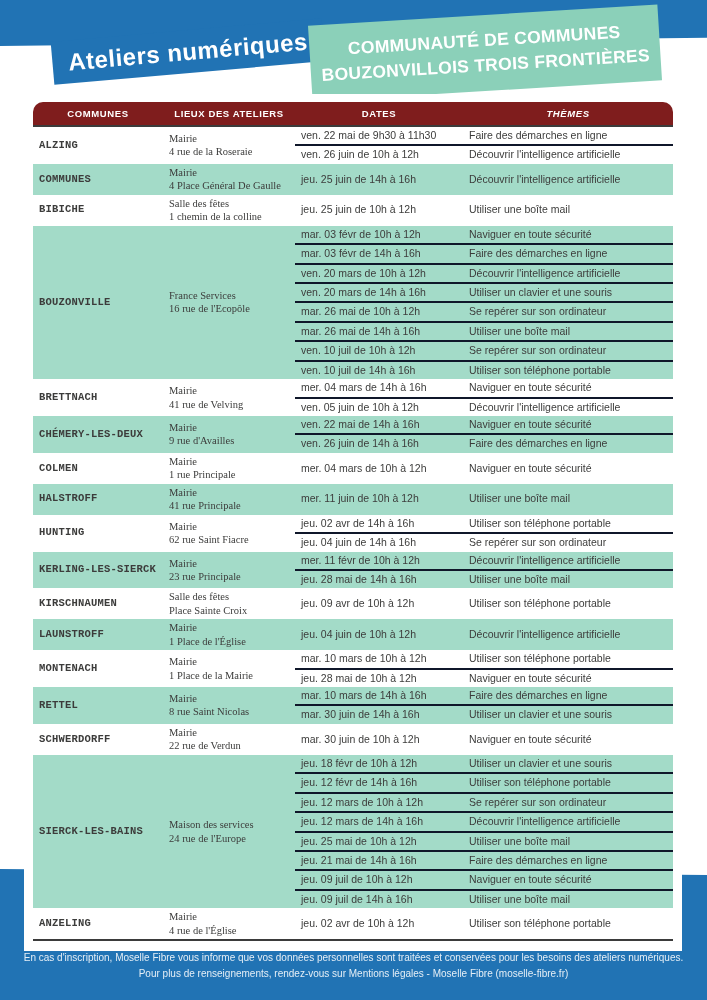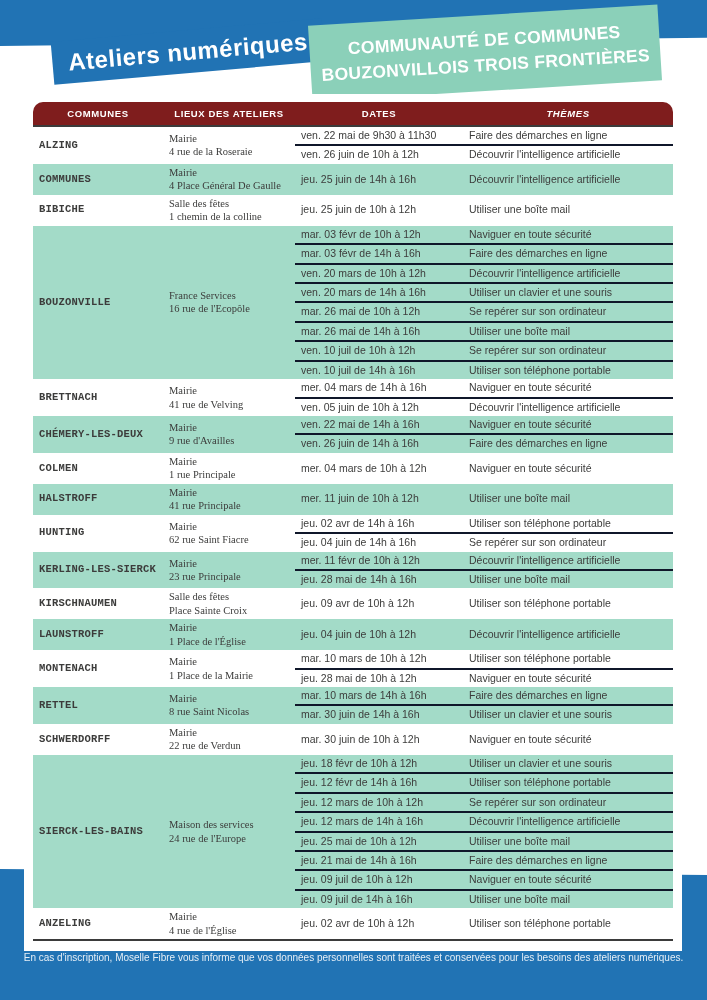--- a/index.html
+++ b/index.html
@@ -381,15 +381,16 @@
             <td>Utiliser son téléphone portable</td>
           </tr>
         </tbody>
     </table>
   </div>
 
   <div class="bottom-band"></div>
 
   <div class="footer-note">
     <div>En cas d'inscription, Moselle Fibre vous informe que vos données personnelles sont traitées et conservées pour les besoins des ateliers numériques.</div>
+    <div>Pour plus de renseignements, rendez-vous sur Mentions légales - Moselle Fibre (moselle-fibre.fr)</div>
   </div>
 
 </div>
 
 </body></html>

